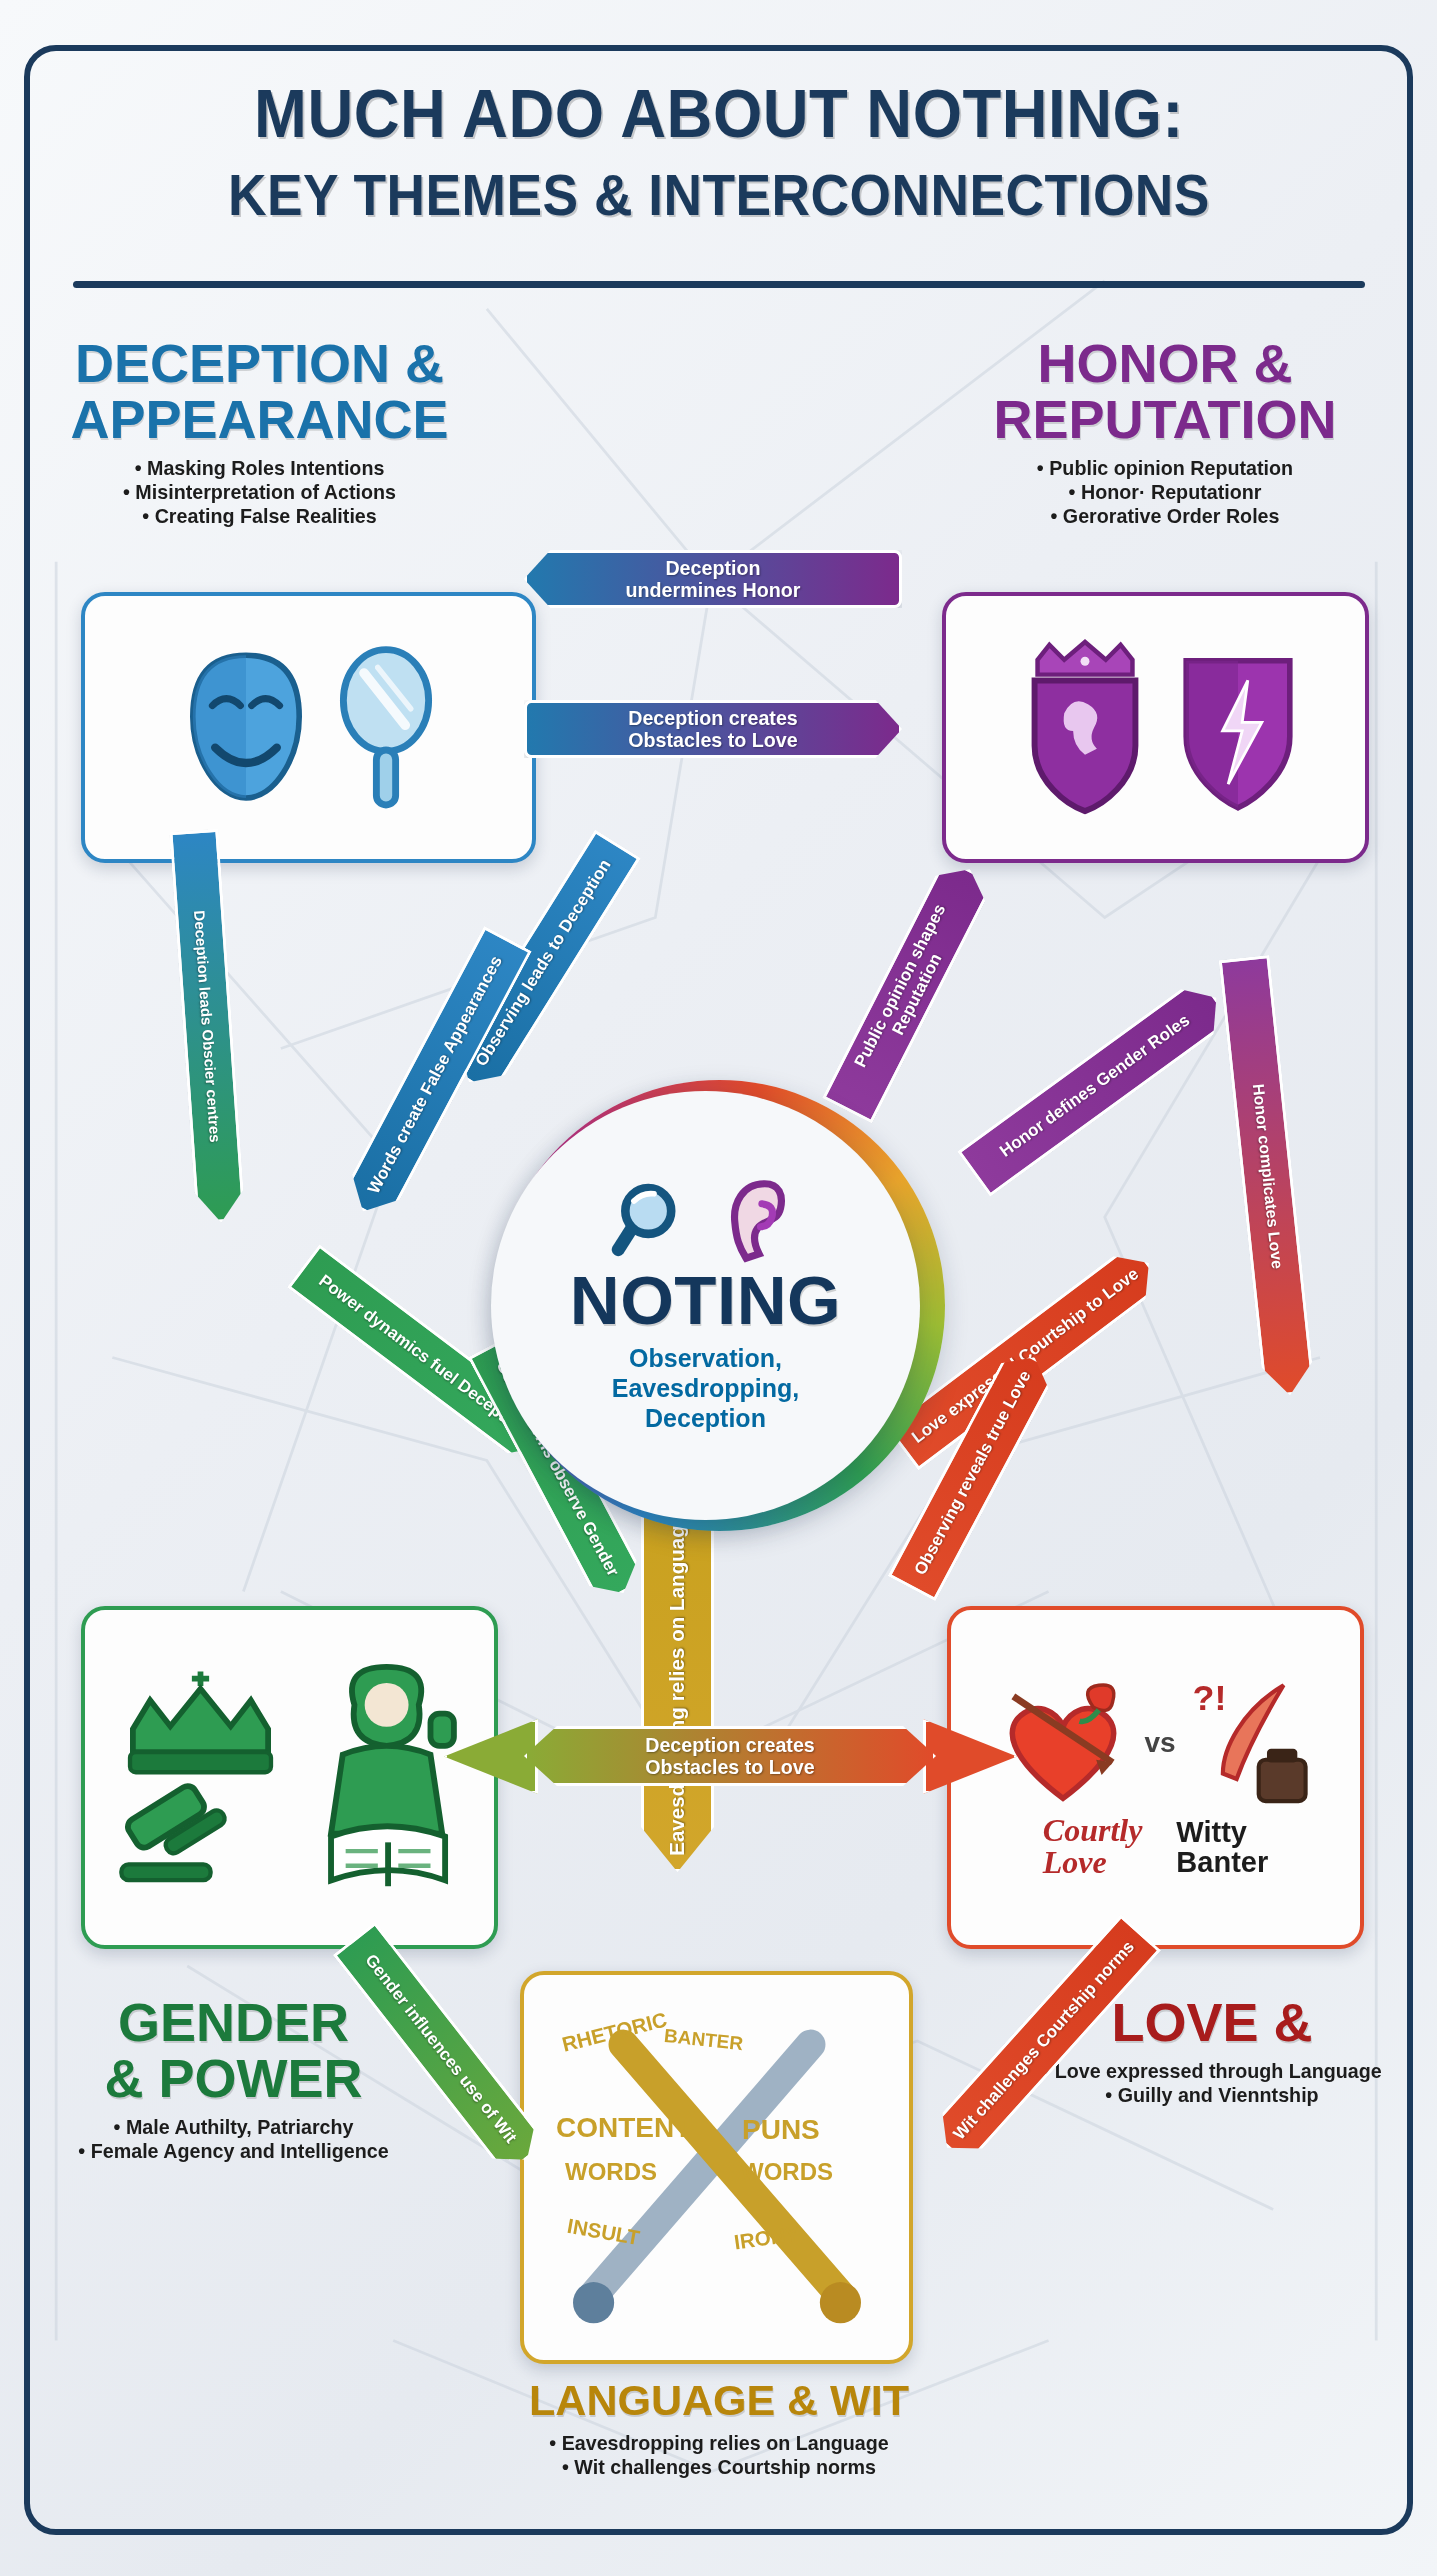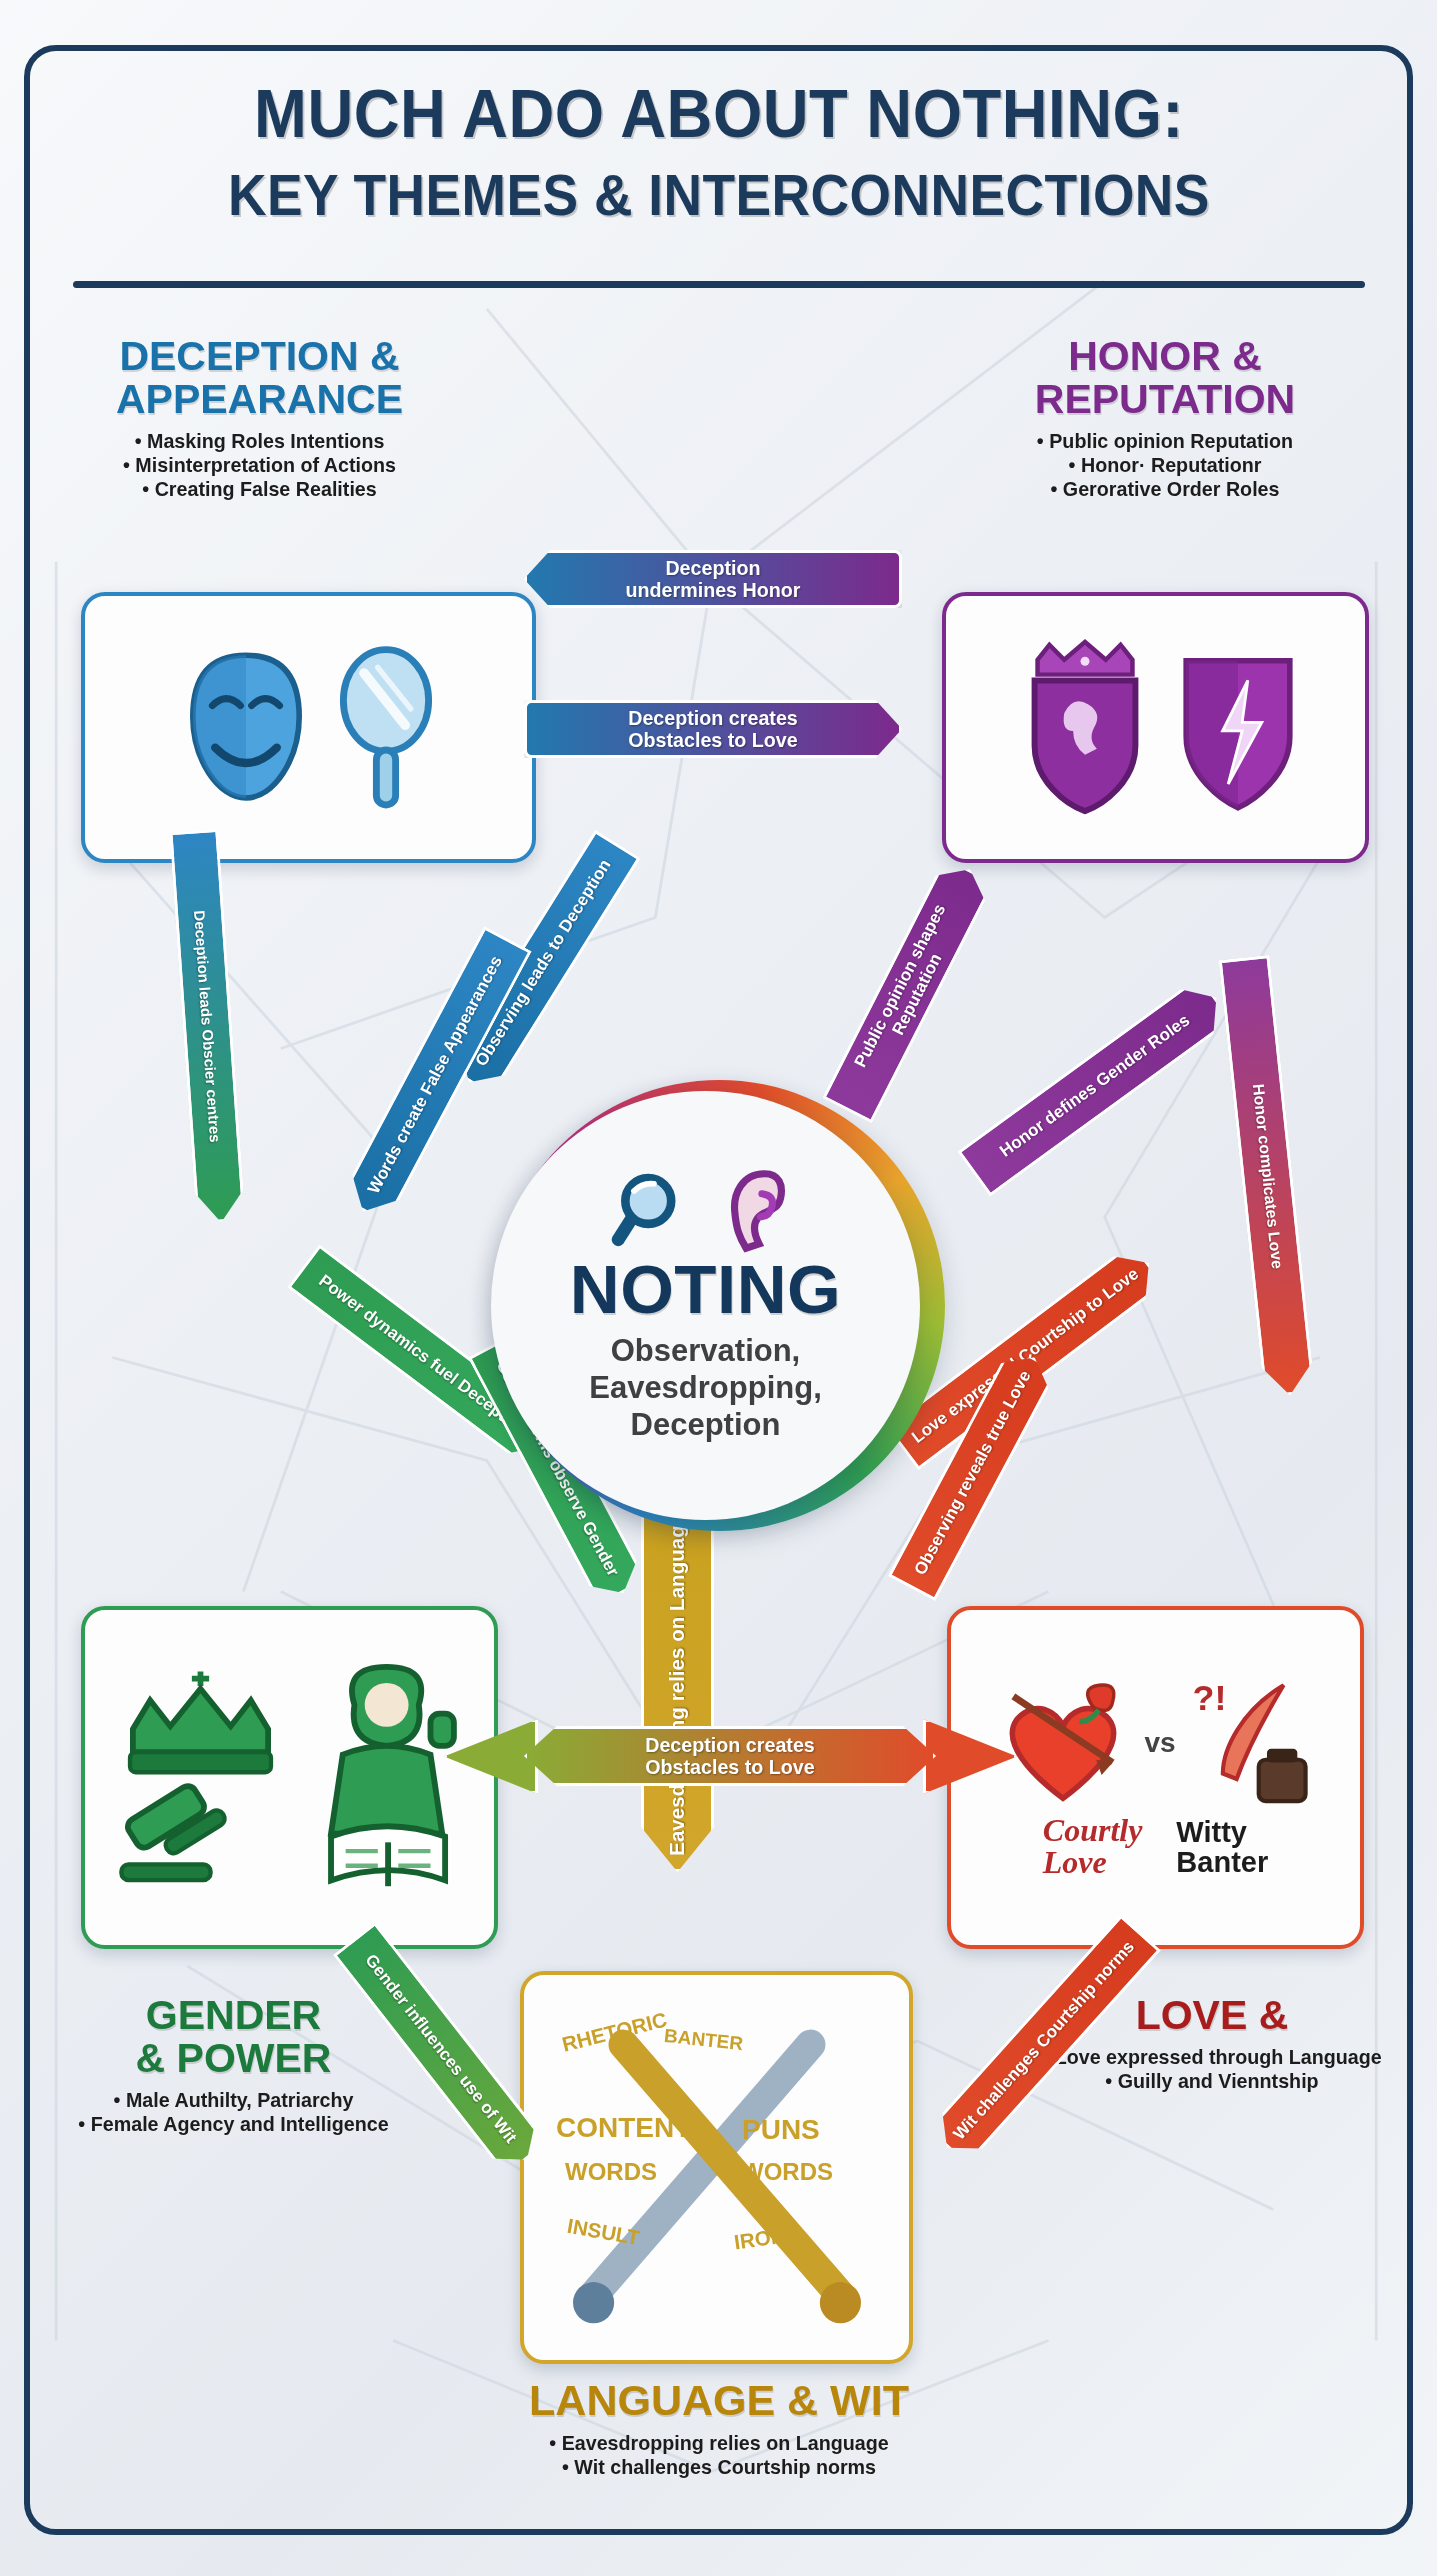--- a/index.html
+++ b/index.html
@@ -47,21 +47,21 @@
     text-shadow: 1.9px 1.9px 0 rgba(0,0,0,.18);
   }
   .title-rule {
     position:absolute; left:73px; top:281px; width:1292px; height:6.6px;
     background:#1b3a5c; border-radius:3.7px;
   }
 
   
   .theme-head { position:absolute; text-align:center; }
   .theme-head .h {
-    font-size: 41px; font-weight: 900; line-height: 1.04;
+    font-size: 54px; font-weight: 900; line-height: 1.04;
     text-shadow: 0.9px 1.9px 0 rgba(0,0,0,.14);
   }
   .theme-head ul { list-style:none; margin-top:8.4px; }
   .theme-head li {
     font-size: 19.7px; font-weight: 700; color:#1c1c1c; line-height:1.22;
     white-space:nowrap;
   }
   .theme-head li.wrapok { white-space:normal; }
 
   #head-deception { left: 58px; top: 335px; width: 403px; }
@@ -111,21 +111,21 @@
        #2e9c52 300deg, #2d86c4 360deg);
     z-index: 29;
     box-shadow: 0 7.5px 24px rgba(20,40,70,.18);
   }
   .hub-icons { display:flex; gap:24px; margin-bottom:1.9px; }
   #hub-title {
     font-size: 69px; font-weight: 900; color:#14375c; letter-spacing:0.5px;
     text-shadow: 0.9px 1.9px 0 rgba(0,0,0,.16); line-height:1;
   }
   #hub-sub {
-    font-size: 31px; font-weight: 800; color:#404040; text-align:center;
+    font-size: 25px; font-weight: 800; color:#0369a1; text-align:center;
     line-height:1.2; margin-top:7.5px;
   }
 
   
   .ribbon {
     position:absolute;
     display:flex; align-items:center; justify-content:center;
     color:#fff; font-weight:800; text-align:center;
     text-shadow: 0.9px 0.9px 1.9px rgba(0,0,0,.35);
     border: 3.7px solid #fff;

